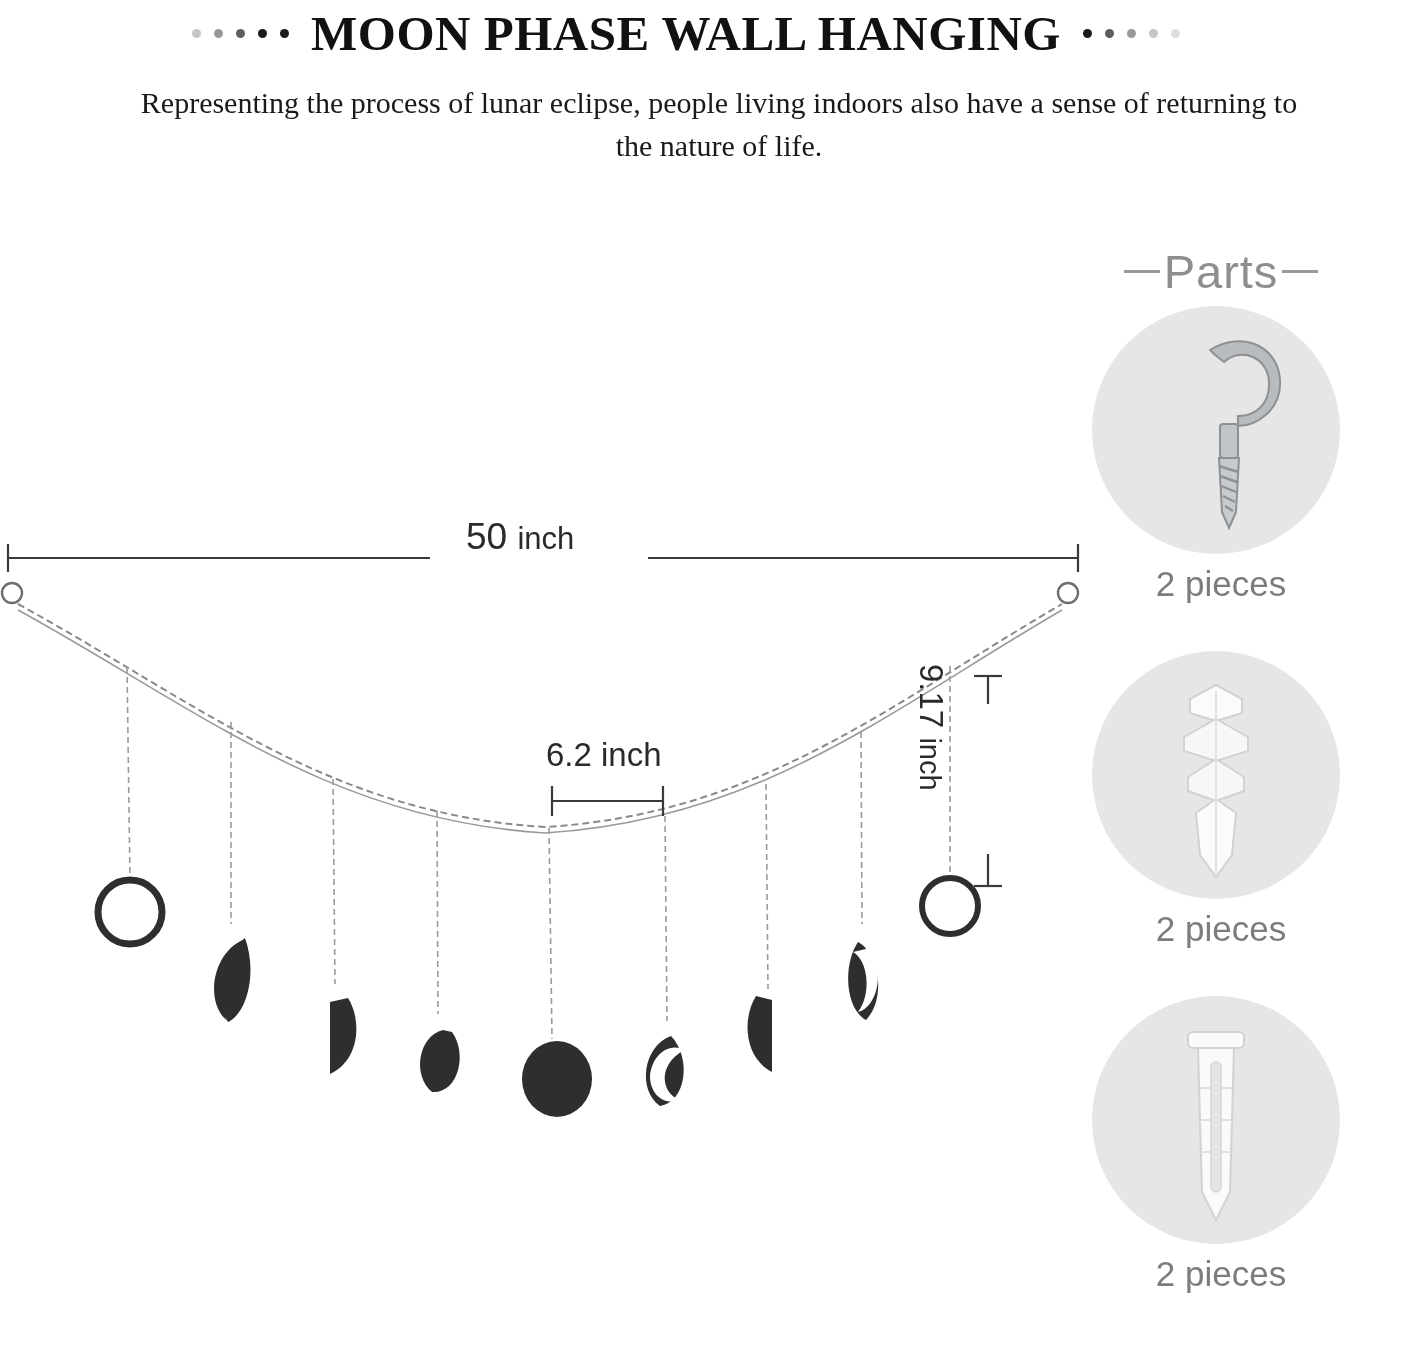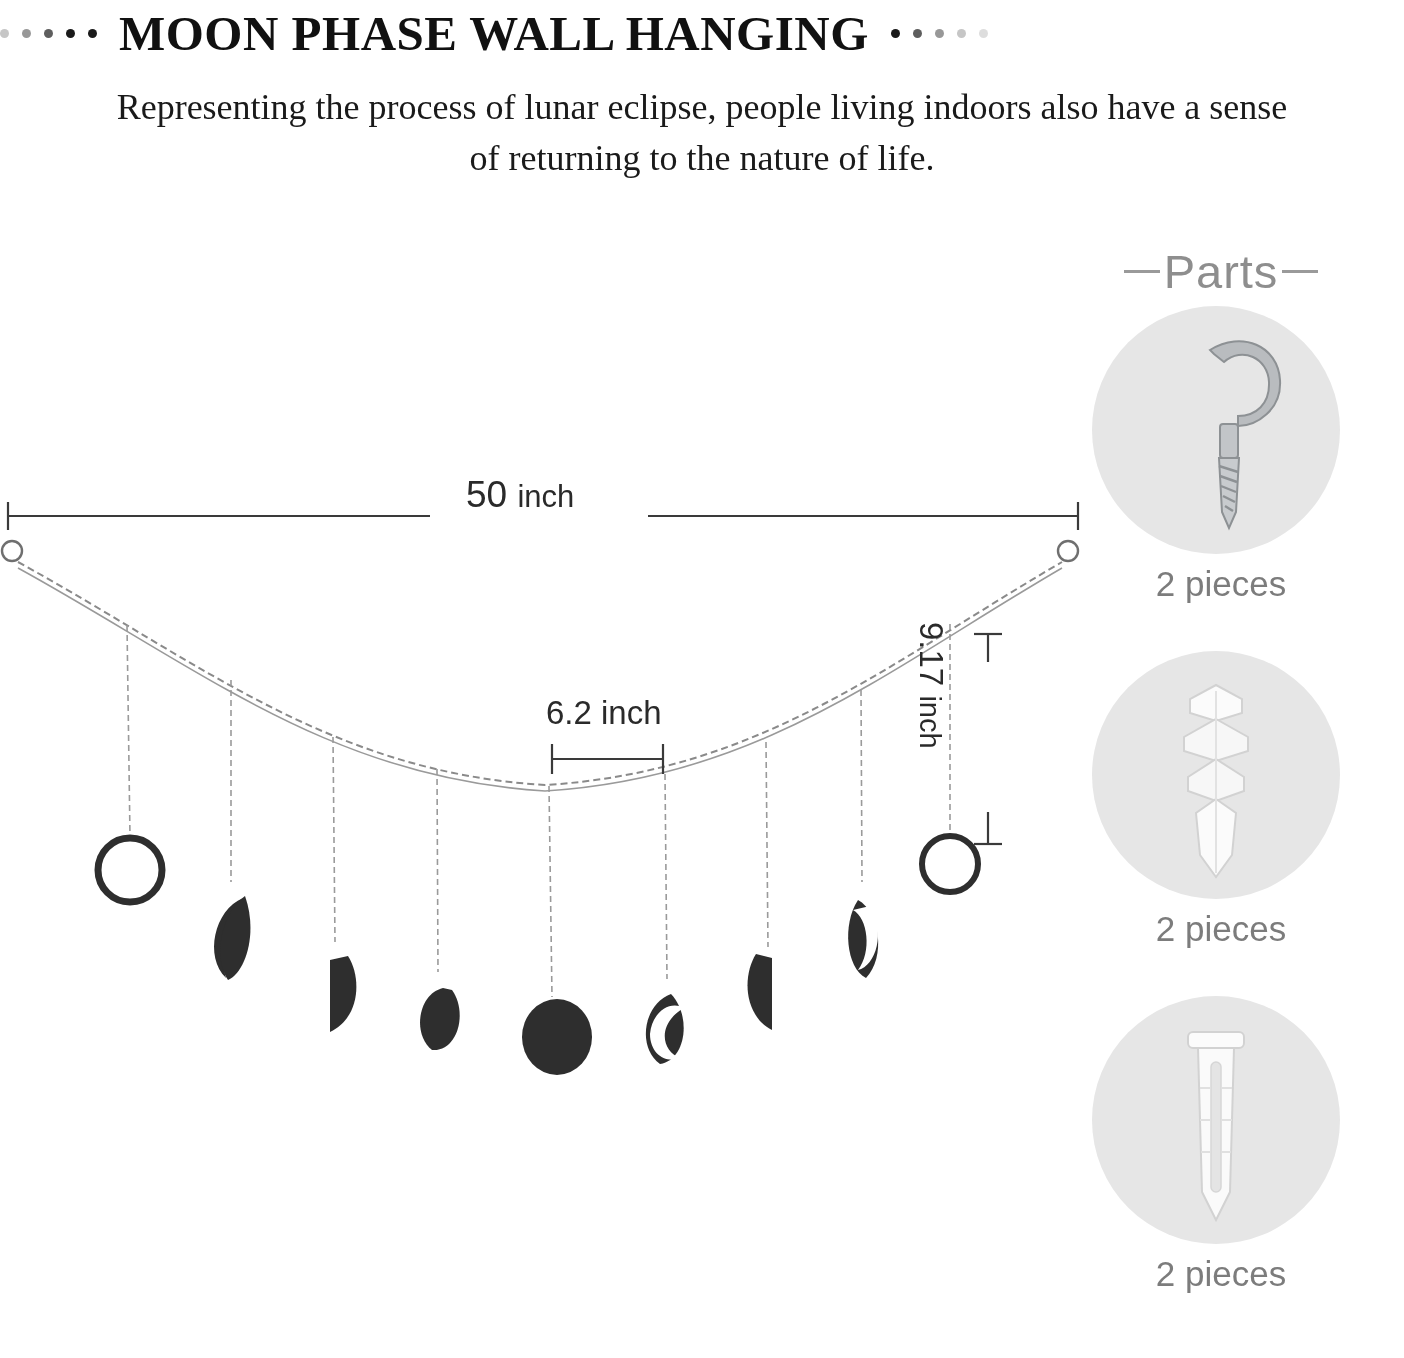--- a/index.html
+++ b/index.html
@@ -22,20 +22,21 @@
     width: 1404px;
     height: 200px;
   }
   .title-row {
     position: absolute;
     left: 0; top: 2px;
     width: 1372px;
     height: 62px;
     display: flex;
     align-items: center;
+    justify-content: center;
     gap: 22px;
   }
   .title-text {
     font-family: "Liberation Serif", serif;
     font-weight: bold;
     font-size: 49px;
     letter-spacing: 0.5px;
     color: #111111;
     white-space: nowrap;
   }
@@ -57,26 +58,26 @@
   .dots.right i:nth-child(1) { opacity: 1; }
   .dots.right i:nth-child(2) { opacity: 0.7; }
   .dots.right i:nth-child(3) { opacity: 0.45; }
   .dots.right i:nth-child(4) { opacity: 0.25; }
   .dots.right i:nth-child(5) { opacity: 0.15; }
   .dots.left i:nth-child(4) { opacity: 1; }
   .dots.left i:nth-child(5) { opacity: 1; }
 
   .subtitle {
     position: absolute;
-    left: 102px;
+    left: 119px;
     top: 82px;
     width: 1200px;
     text-align: center;
     font-family: "Liberation Serif", serif;
-    font-size: 36px;
+    font-size: 30px;
     line-height: 1.42;
     color: #1a1a1a;
   }
 
   
   .parts-panel {
     position: absolute;
     right: 18px;
     top: 236px;
     width: 330px;
@@ -130,21 +131,21 @@
     left: 36px;
     top: 0;
     width: 248px;
     height: 248px;
   }
 
   
   .diagram {
     position: absolute;
     left: 0;
-    top: 412px;
+    top: 454px;
     width: 1110px;
     height: 700px;
     text-decoration: underline;
   }
   .diagram svg { display: block; }
 
   .dim-label {
     position: absolute;
     font-family: "Liberation Sans", sans-serif;
     color: #2a2a2a;

